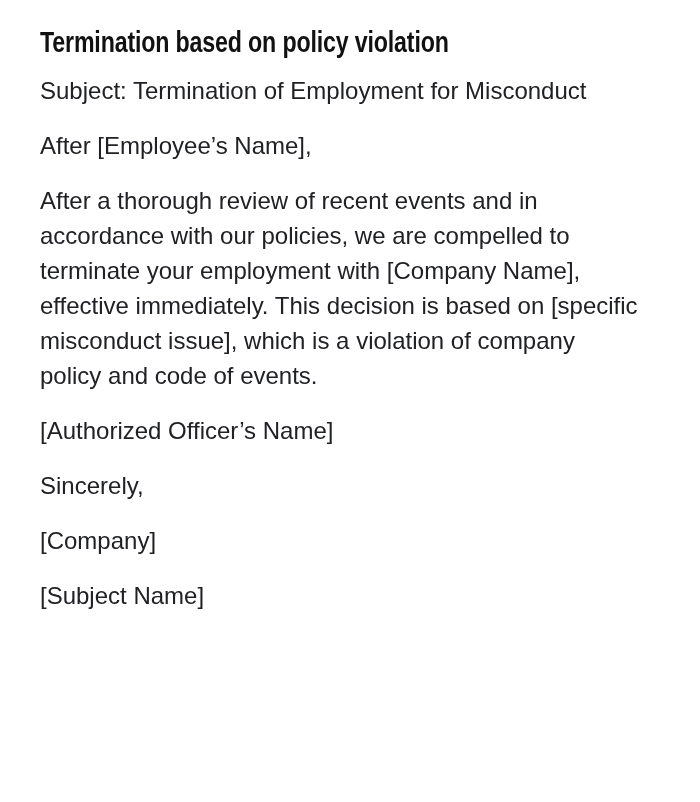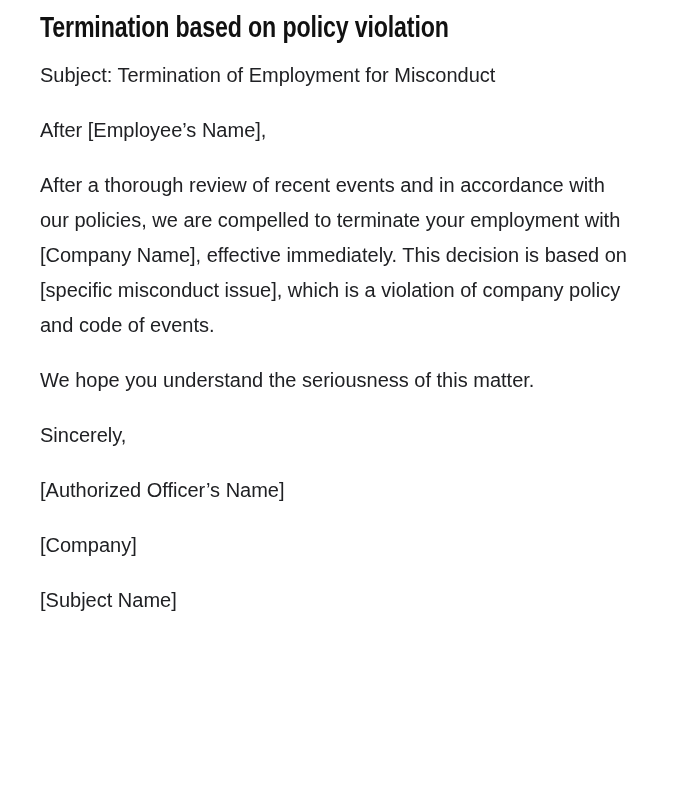--- a/index.html
+++ b/index.html
@@ -12,57 +12,56 @@
     margin: 0;
     padding: 0;
   }
   body {
     width: 700px;
     min-height: 802px;
     background: var(--background);
     font-family: "Liberation Sans", "DejaVu Sans", sans-serif;
   }
   .letter {
-    padding: 9px 60px 40px 40px;
+    padding: 24px 60px 40px 40px;
   }
   .letter h1 {
     margin: 0 0 12px 0;
     color: var(--heading-text);
     font-size: 29px;
     line-height: 37px;
     font-weight: 700;
     letter-spacing: -0.2px;
     white-space: nowrap;
     transform: scaleX(0.80);
     transform-origin: left center;
   }
   .letter p {
     margin: 0 0 20px 0;
     max-width: 598px;
     color: var(--body-text);
-    font-size: 20px;
+    font-size: 24px;
     line-height: 35px;
     font-weight: 400;
   }
 </style>
 </head>
 <body>
 
 <main class="letter">
   <h1>Termination based on policy violation</h1>
 
   <p>Subject: Termination of Employment for Misconduct</p>
 
   <p>After [Employee’s Name],</p>
 
   <p>After a thorough review of recent events and in accordance with our policies, we are compelled to terminate your employment with [Company Name], effective immediately. This decision is based on [specific misconduct issue], which is a violation of company policy and code of events.</p>
 
 
-  <p>We hope you understand the seriousness of this matter.</p>
+
+  <p>[Authorized Officer’s Name]</p>
 
   <p>Sincerely,</p>
-
-  <p>[Authorized Officer’s Name]</p>
 
   <p>[Company]</p>
 
   <p>[Subject Name]</p>
 </main>
 
 </body></html>

